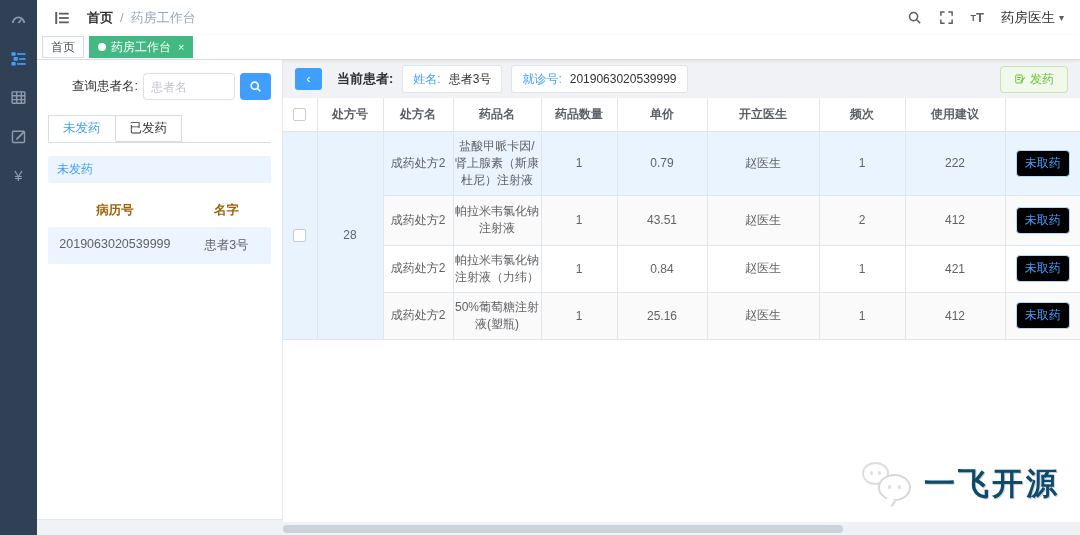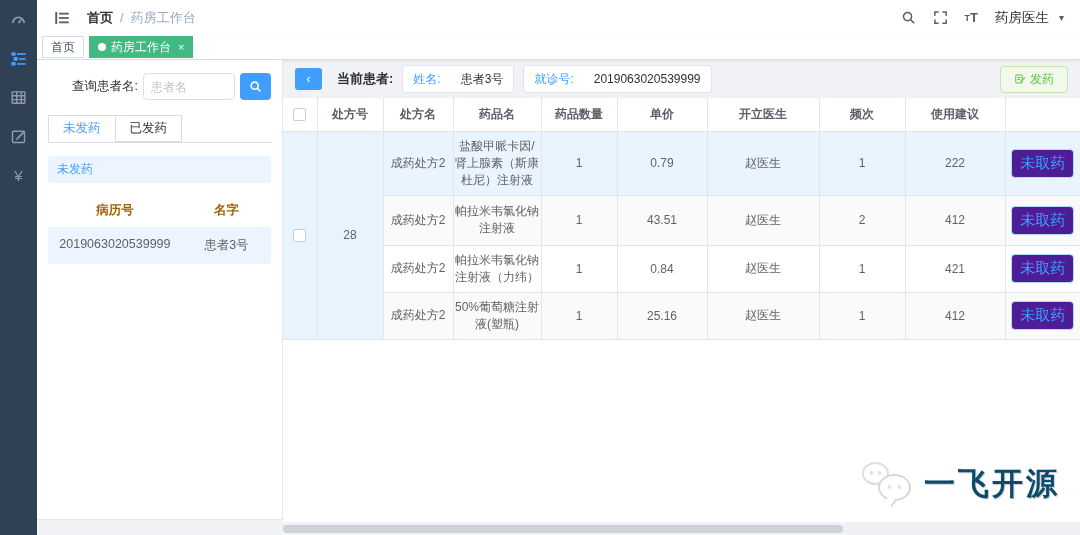--- a/index.html
+++ b/index.html
@@ -23,21 +23,21 @@
   .hamburger svg { width:18px; height:18px; }
   .breadcrumb { margin-left:16px; font-size:13px; display:flex; gap:7px; align-items:center; }
   .bc-home { color:#303133; font-weight:700; cursor:pointer; }
   .bc-sep  { color:#97a8be; }
   .bc-cur  { color:#97a8be; }
   .nav-right { margin-left:auto; display:flex; align-items:center; gap:17px; }
   .nav-ic { color:#5a5e66; cursor:pointer; display:flex; align-items:center; }
   .nav-ic svg { width:15px; height:15px; }
   .fontsize-ic { font-weight:700; color:#5a5e66; font-size:13px; letter-spacing:0; }
   .fontsize-ic .small-t { font-size:9px; }
-  .user { display:flex; align-items:center; gap:10px; font-size:13.5px; color:#303133; cursor:pointer; }
+  .user { display:flex; align-items:center; gap:4px; font-size:13.5px; color:#303133; cursor:pointer; }
   .caret { font-size:10px; color:#5a5e66; }
 
   
   .tags { position:absolute; left:37px; top:35px; right:0; height:25px;
     background:#fff; border-bottom:1px solid #d8dce5;
     box-shadow:0 1px 3px rgba(0,0,0,.08); display:flex; align-items:center;
     padding-left:5px; gap:5px; }
   .tag { height:22px; display:inline-flex; align-items:center; gap:5px;
     padding:0 8px; border:1px solid #d8dce5; background:#fff; color:#495060;
     font-size:12px; cursor:pointer; }
@@ -78,43 +78,43 @@
   .pt-row span:nth-child(1) { width:60%; text-align:center; }
   .pt-row span:nth-child(2) { width:40%; text-align:center; }
 
   
   .right-area { position:absolute; left:246px; top:0; right:0; bottom:0; }
   .patient-bar { height:38px; display:flex; align-items:center; padding:0 12px; gap:9px; }
   .back-btn { width:27px; height:22px; background:#409eff; border:none; border-radius:3px;
     color:#fff; font-size:13px; line-height:20px; cursor:pointer; }
   .cp-label { font-size:13px; color:#303133; font-weight:700; margin-left:6px; }
   .info-box { height:28px; background:#fff; border:1px solid #dfe4ed; border-radius:3px;
-    padding:0 10px; display:flex; align-items:center; gap:20px; font-size:12px; }
+    padding:0 10px; display:flex; align-items:center; gap:8px; font-size:12px; }
   .info-box .k { color:#409eff; }
   .info-box .v { color:#303133; }
   .dispense-btn { margin-left:auto; height:27px; padding:0 13px; background:#f0f9eb;
     border:1px solid #c2e7b0; border-radius:4px; color:#67c23a; font-size:12px;
     display:flex; align-items:center; gap:4px; cursor:pointer; }
   .dispense-btn svg { width:12px; height:12px; }
 
   .rx-wrap { position:absolute; left:0; top:38px; right:0; bottom:13px; background:#fff; }
   table.rx { width:100%; border-collapse:collapse; table-layout:fixed; font-size:12px; color:#606266; }
   table.rx th { height:33px; font-weight:700; color:#5a5e66; font-size:12px;
     border-right:1px solid #dfe6ec; border-bottom:1px solid #dfe6ec; background:#fff; }
   table.rx td { text-align:center; padding:6px 0;
     border-right:1px solid #dfe6ec; border-bottom:1px solid #dfe6ec; word-break:break-all; }
   table.rx th:last-child, table.rx td:last-child { border-right:none; }
   tr.r0 { height:62px; } tr.r1 { height:50px; } tr.r2 { height:45px; } tr.r3 { height:45px; }
   tr.hl td { background:#eaf4fe; }
   tr.stripe td { background:#fafafa; }
   td.merge-cell { background:#e8f3fd !important; }
   .cb { display:inline-block; width:13px; height:13px; background:#fff;
     border:1px solid #c8ccd4; border-radius:2px; vertical-align:middle; cursor:pointer; }
-  .pill { background:#4c1d95; border:1px solid #b3d8ff; color:#409eff;
-    font-size:15px; padding:4px 8px; border-radius:4px; cursor:pointer; white-space:nowrap; }
+  .pill { background:#000000; border:1px solid #b3d8ff; color:#409eff;
+    font-size:12px; padding:4px 8px; border-radius:4px; cursor:pointer; white-space:nowrap; }
 
   
   .watermark { position:absolute; right:20px; bottom:16px; display:flex;
     align-items:center; gap:10px; pointer-events:none; }
   .wm-bubbles { position:relative; width:52px; height:44px; }
   .wm-b1 { position:absolute; left:0; top:0; width:27px; height:23px;
     border:2px solid #dedede; border-radius:50%; background:#fff; }
   .wm-b1 i, .wm-b2 i { position:absolute; width:3px; height:4px; background:#dedede; border-radius:50%; }
   .wm-b1 i.e1 { left:6px; top:7px; } .wm-b1 i.e2 { left:14px; top:7px; }
   .wm-b2 { position:absolute; left:16px; top:12px; width:33px; height:27px;

